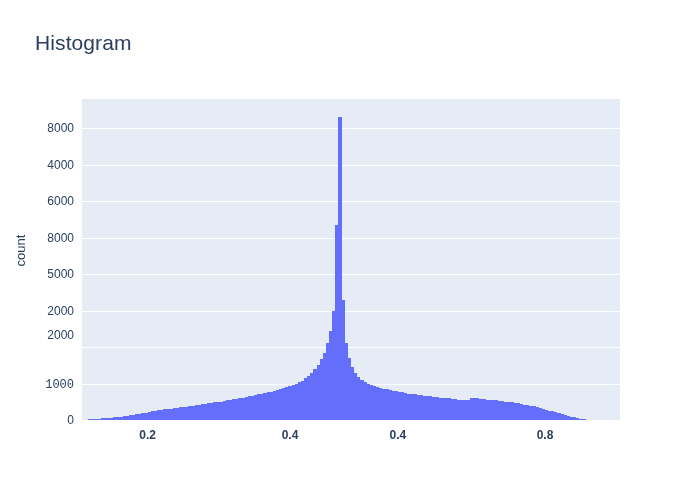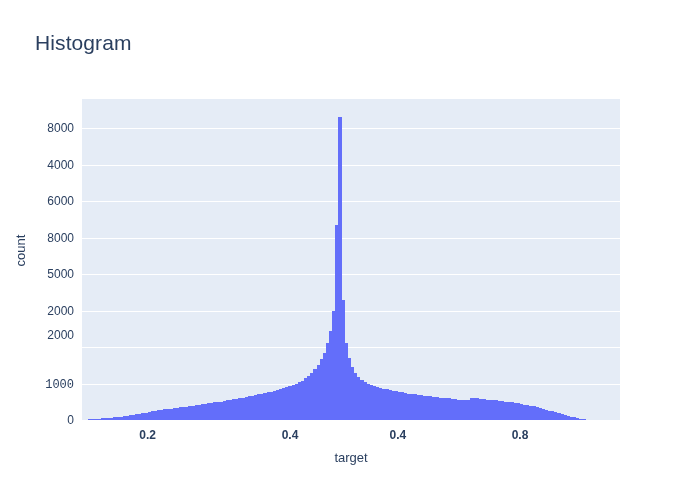--- a/index.html
+++ b/index.html
@@ -156,20 +156,19 @@
       <div class="ytick" style="top: 175.091px;">5000</div>
       <div class="ytick" style="top: 138.614px;">8000</div>
       <div class="ytick" style="top: 102.136px;">6000</div>
       <div class="ytick" style="top: 65.6591px;">4000</div>
       <div class="ytick" style="top: 29.1818px;">8000</div>
     </div>
   <div id="xtick-layer">
       <div class="xtick" style="left: 65.686px;">0.2</div>
       <div class="xtick" style="left: 208px;">0.4</div>
       <div class="xtick" style="left: 315.919px;">0.4</div>
-      <div class="xtick" style="left: 438px;">0.8</div>
+      <div class="xtick" style="left: 463px;">0.8</div>
     </div>
 
-  <div id="xaxis-title">target</div>
 
   <div id="yaxis-title">count</div>
 
 </div>
 
 </body></html>

